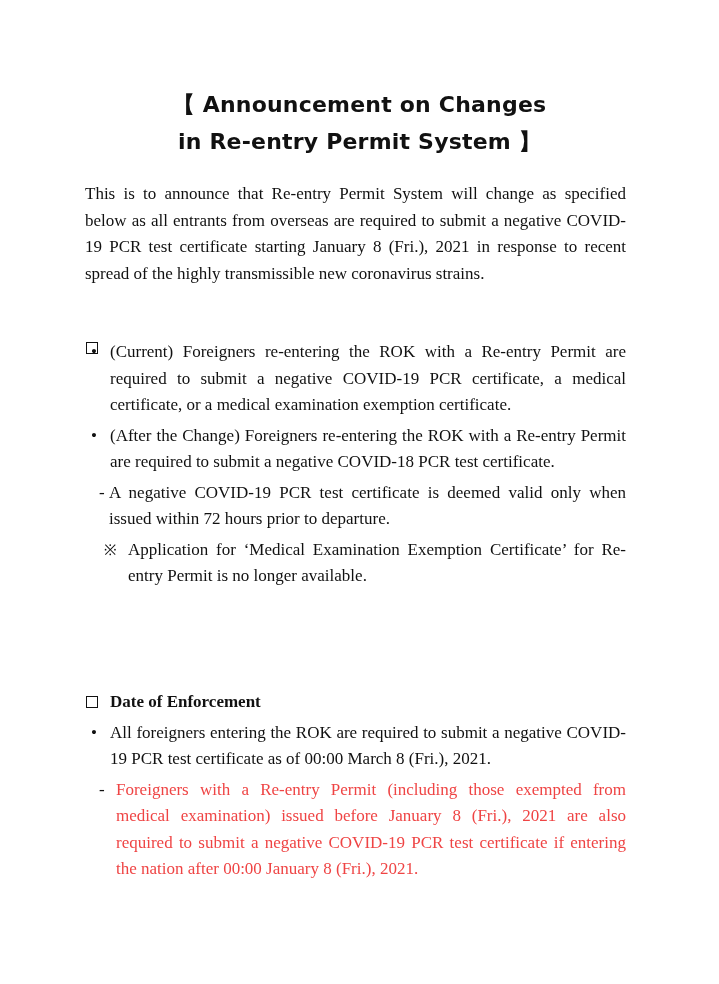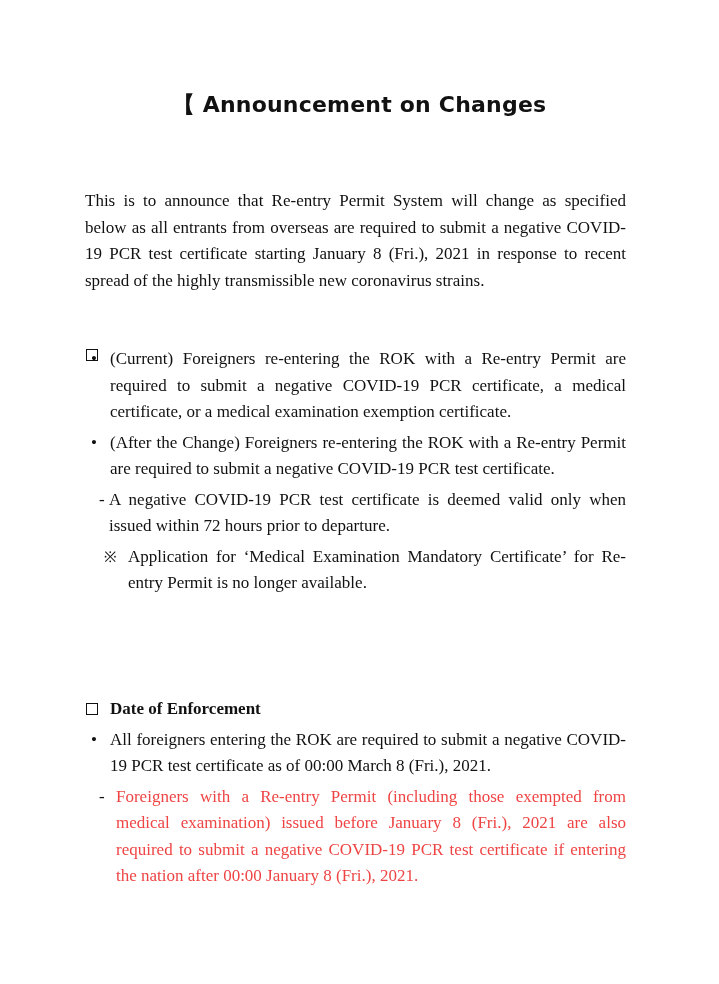--- a/index.html
+++ b/index.html
@@ -3,21 +3,21 @@
   <meta charset="utf-8">
   <style>
     html, body { margin: 0; padding: 0; background: #ffffff; }
     body { width: 719px; height: 984px; position: relative; overflow: hidden; color: #111; }
     .title {
       position: absolute; left: 0; width: 719px; top: 86px;
       text-align: center;
       font-family: "DejaVu Sans", sans-serif; font-weight: bold;
       font-size: 22px; line-height: 37px; letter-spacing: 0.2px;
     }
-    .serif { font-family: "Liberation Serif", serif; font-size: 17px; line-height: 26.5px; margin-top: 7px; }
+    .serif { font-family: "Liberation Serif", serif; font-size: 17px; line-height: 26.5px; }
     .para {
       position: absolute; left: 85px; width: 541px; text-align: justify; text-align-last: left;
     }
     .block { position: absolute; left: 85px; width: 541px; }
     .heading { position: relative; font-weight: bold; padding-left: 25px; text-align: justify; }
     .heading .box {
       position: absolute; left: 1px; top: 7px; width: 12px; height: 12px;
       border: 1.5px solid #111; box-sizing: border-box;
     }
     .item { position: relative; padding-left: 25px; text-align: justify; margin-top: 4px; }
@@ -28,43 +28,44 @@
     .note .mark { position: absolute; left: 19px; top: 0; font-size: 15px; }
     .red { color: #e60012; }
     .sub.red-sub { padding-left: 31px; }
     .sub.red-sub .mark { left: 14px; color: #111; }
   </style>
 </head>
 <body>
 
 <div class="title">
   <div>【 Announcement on Changes</div>
+  <div>in Re-entry Permit System 】</div>
 </div>
 
 <div class="para serif" style="top:181px;">This is to announce that Re-entry Permit System will change as specified below as all entrants from overseas are required to submit a negative COVID-19 PCR test certificate starting January 8 (Fri.), 2021 in response to recent spread of the highly transmissible new coronavirus strains.</div>
 
 <div class="block serif" style="top:335px;">
   <div class="heading">
     <span class="box"></span>
   </div>
   <div class="item">
     <span class="mark">•</span>
     <span>(Current) Foreigners re-entering the ROK with a Re-entry Permit are required to submit a negative COVID-19 PCR certificate, a medical certificate, or a medical examination exemption certificate.</span>
   </div>
   <div class="item">
     <span class="mark">•</span>
-    <span>(After the Change) Foreigners re-entering the ROK with a Re-entry Permit are required to submit a negative COVID-19 PCR test certificate.</span>
+    <span>(After the Change) Foreigners re-entering the ROK with a Re-entry Permit are required to submit a negative COVID-18 PCR test certificate.</span>
   </div>
   <div class="sub">
     <span class="mark">-</span>
     <span>A negative COVID-19 PCR test certificate is deemed valid only when issued within 72 hours prior to departure.</span>
   </div>
   <div class="note">
     <span class="mark">※</span>
-    <span>Application for ‘Medical Examination Mandatory Certificate’ for Re-entry Permit is no longer available.</span>
+    <span>Application for ‘Medical Examination Exemption Certificate’ for Re-entry Permit is no longer available.</span>
   </div>
 </div>
 
 <div class="block serif" style="top:689px;font-family:Liberation Serif, serif;">
   <div class="heading">
     <span class="box"></span>
     <span>Date of Enforcement</span>
   </div>
   <div class="item">
     <span class="mark">•</span>

